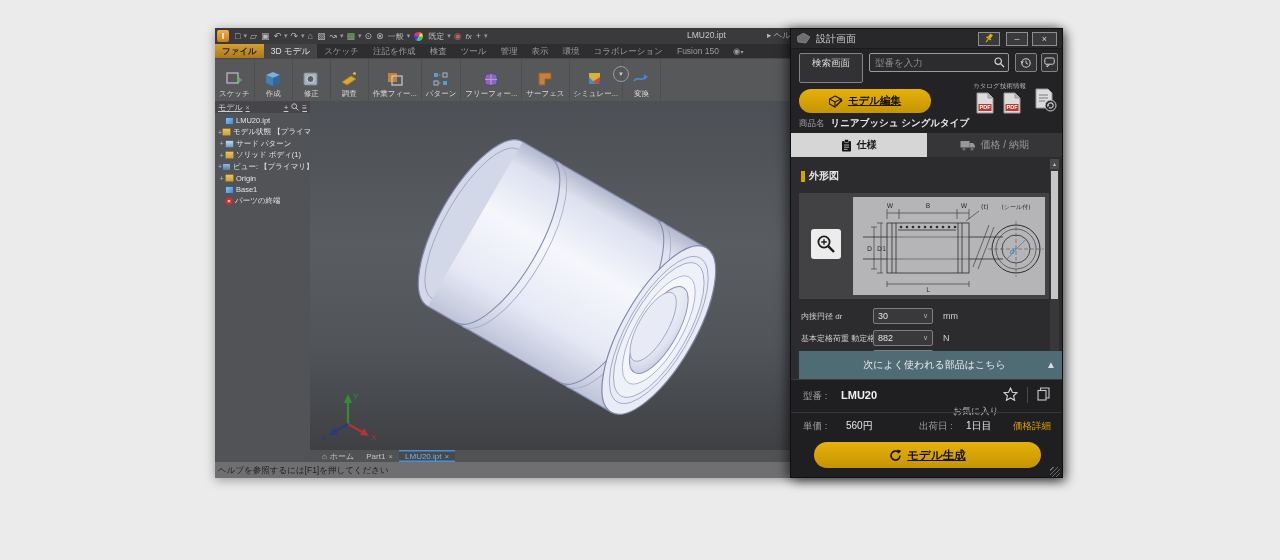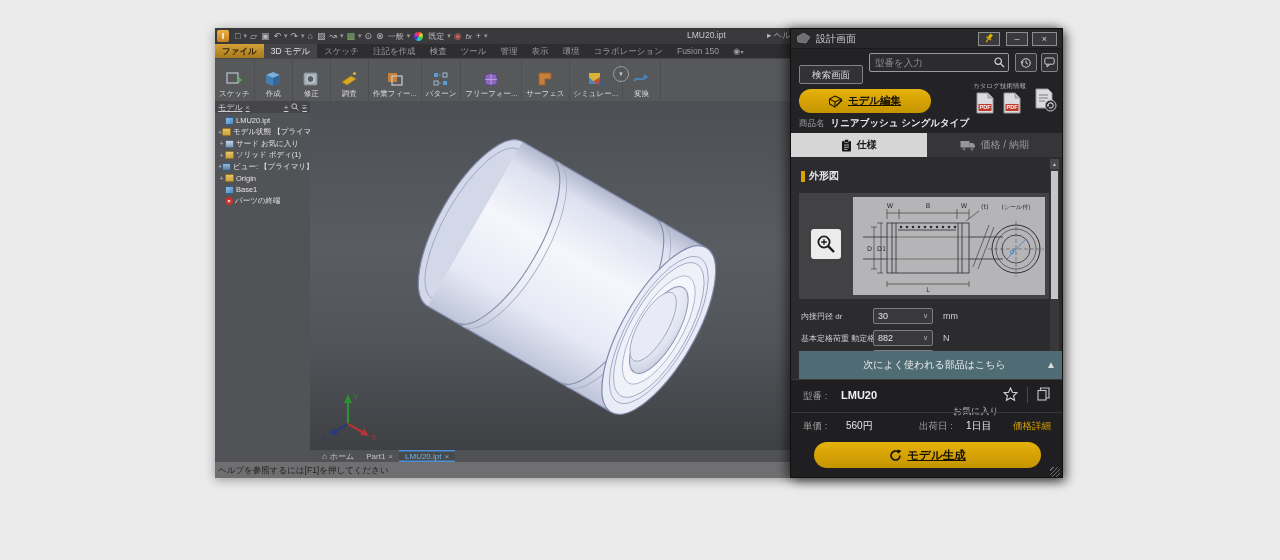--- a/index.html
+++ b/index.html
@@ -293,21 +293,21 @@
               <span class="lbl">LMU20.ipt</span>
             </div>
           <div class="tree-row">
               <span class="exp">+</span>
               <span class="ti folder"></span>
               <span class="lbl">モデル状態 【プライマリ】</span>
             </div>
           <div class="tree-row">
               <span class="exp">+</span>
               <span class="ti third"></span>
-              <span class="lbl">サード お気に入り</span>
+              <span class="lbl">サード パターン</span>
             </div>
           <div class="tree-row">
               <span class="exp">+</span>
               <span class="ti folder"></span>
               <span class="lbl">ソリッド ボディ(1)</span>
             </div>
           <div class="tree-row">
               <span class="exp">+</span>
               <span class="ti view"></span>
               <span class="lbl">ビュー: 【プライマリ】</span>
@@ -415,21 +415,21 @@
               <rect x="2.3" y="4.8" width="5.4" height="1.4" fill="#dcb400"></rect>
               <line x1="5" y1="6.2" x2="5" y2="10" stroke="#dcb400" stroke-width="1.1"></line>
             </g>
           </svg>
       </div>
       <div class="mms-winbtn" style="right:34px;width:22px">–</div>
       <div class="mms-winbtn" style="right:5px;width:25px">×</div>
     </div>
 
     <div class="mms-search-row">
-      <div class="btn-dark" style="left:8px;top:16px;width:64px;height:19px;line-height:18px">検索画面</div>
+      <div class="btn-dark" style="left:8px;top:4px;width:64px;height:30px;line-height:18px">検索画面</div>
       <input class="mms-input" placeholder="型番を入力" style="">
       <svg width="11" height="11" style="position:absolute;left:203px;top:8px">
           <circle cx="4.2" cy="4.2" r="3.2" fill="none" stroke="#d8d8da" stroke-width="1.2"></circle>
           <path d="M6.6 6.6 L10 10" stroke="#d8d8da" stroke-width="1.3"></path>
         </svg>
       <div class="btn-dark" style="left:224px;top:4px;width:22px;height:19px">
         <svg width="12" height="12" style="margin-top:3px">
             <circle cx="6" cy="6" r="4.2" fill="none" stroke="#cfcfd1" stroke-width="1.1"></circle>
             <path d="M6 3.5 V6 L8 7.2" fill="none" stroke="#cfcfd1" stroke-width="1"></path>
             <path d="M1 4 L2 6.2 L3.4 4.4" fill="none" stroke="#cfcfd1" stroke-width="0.9"></path>

